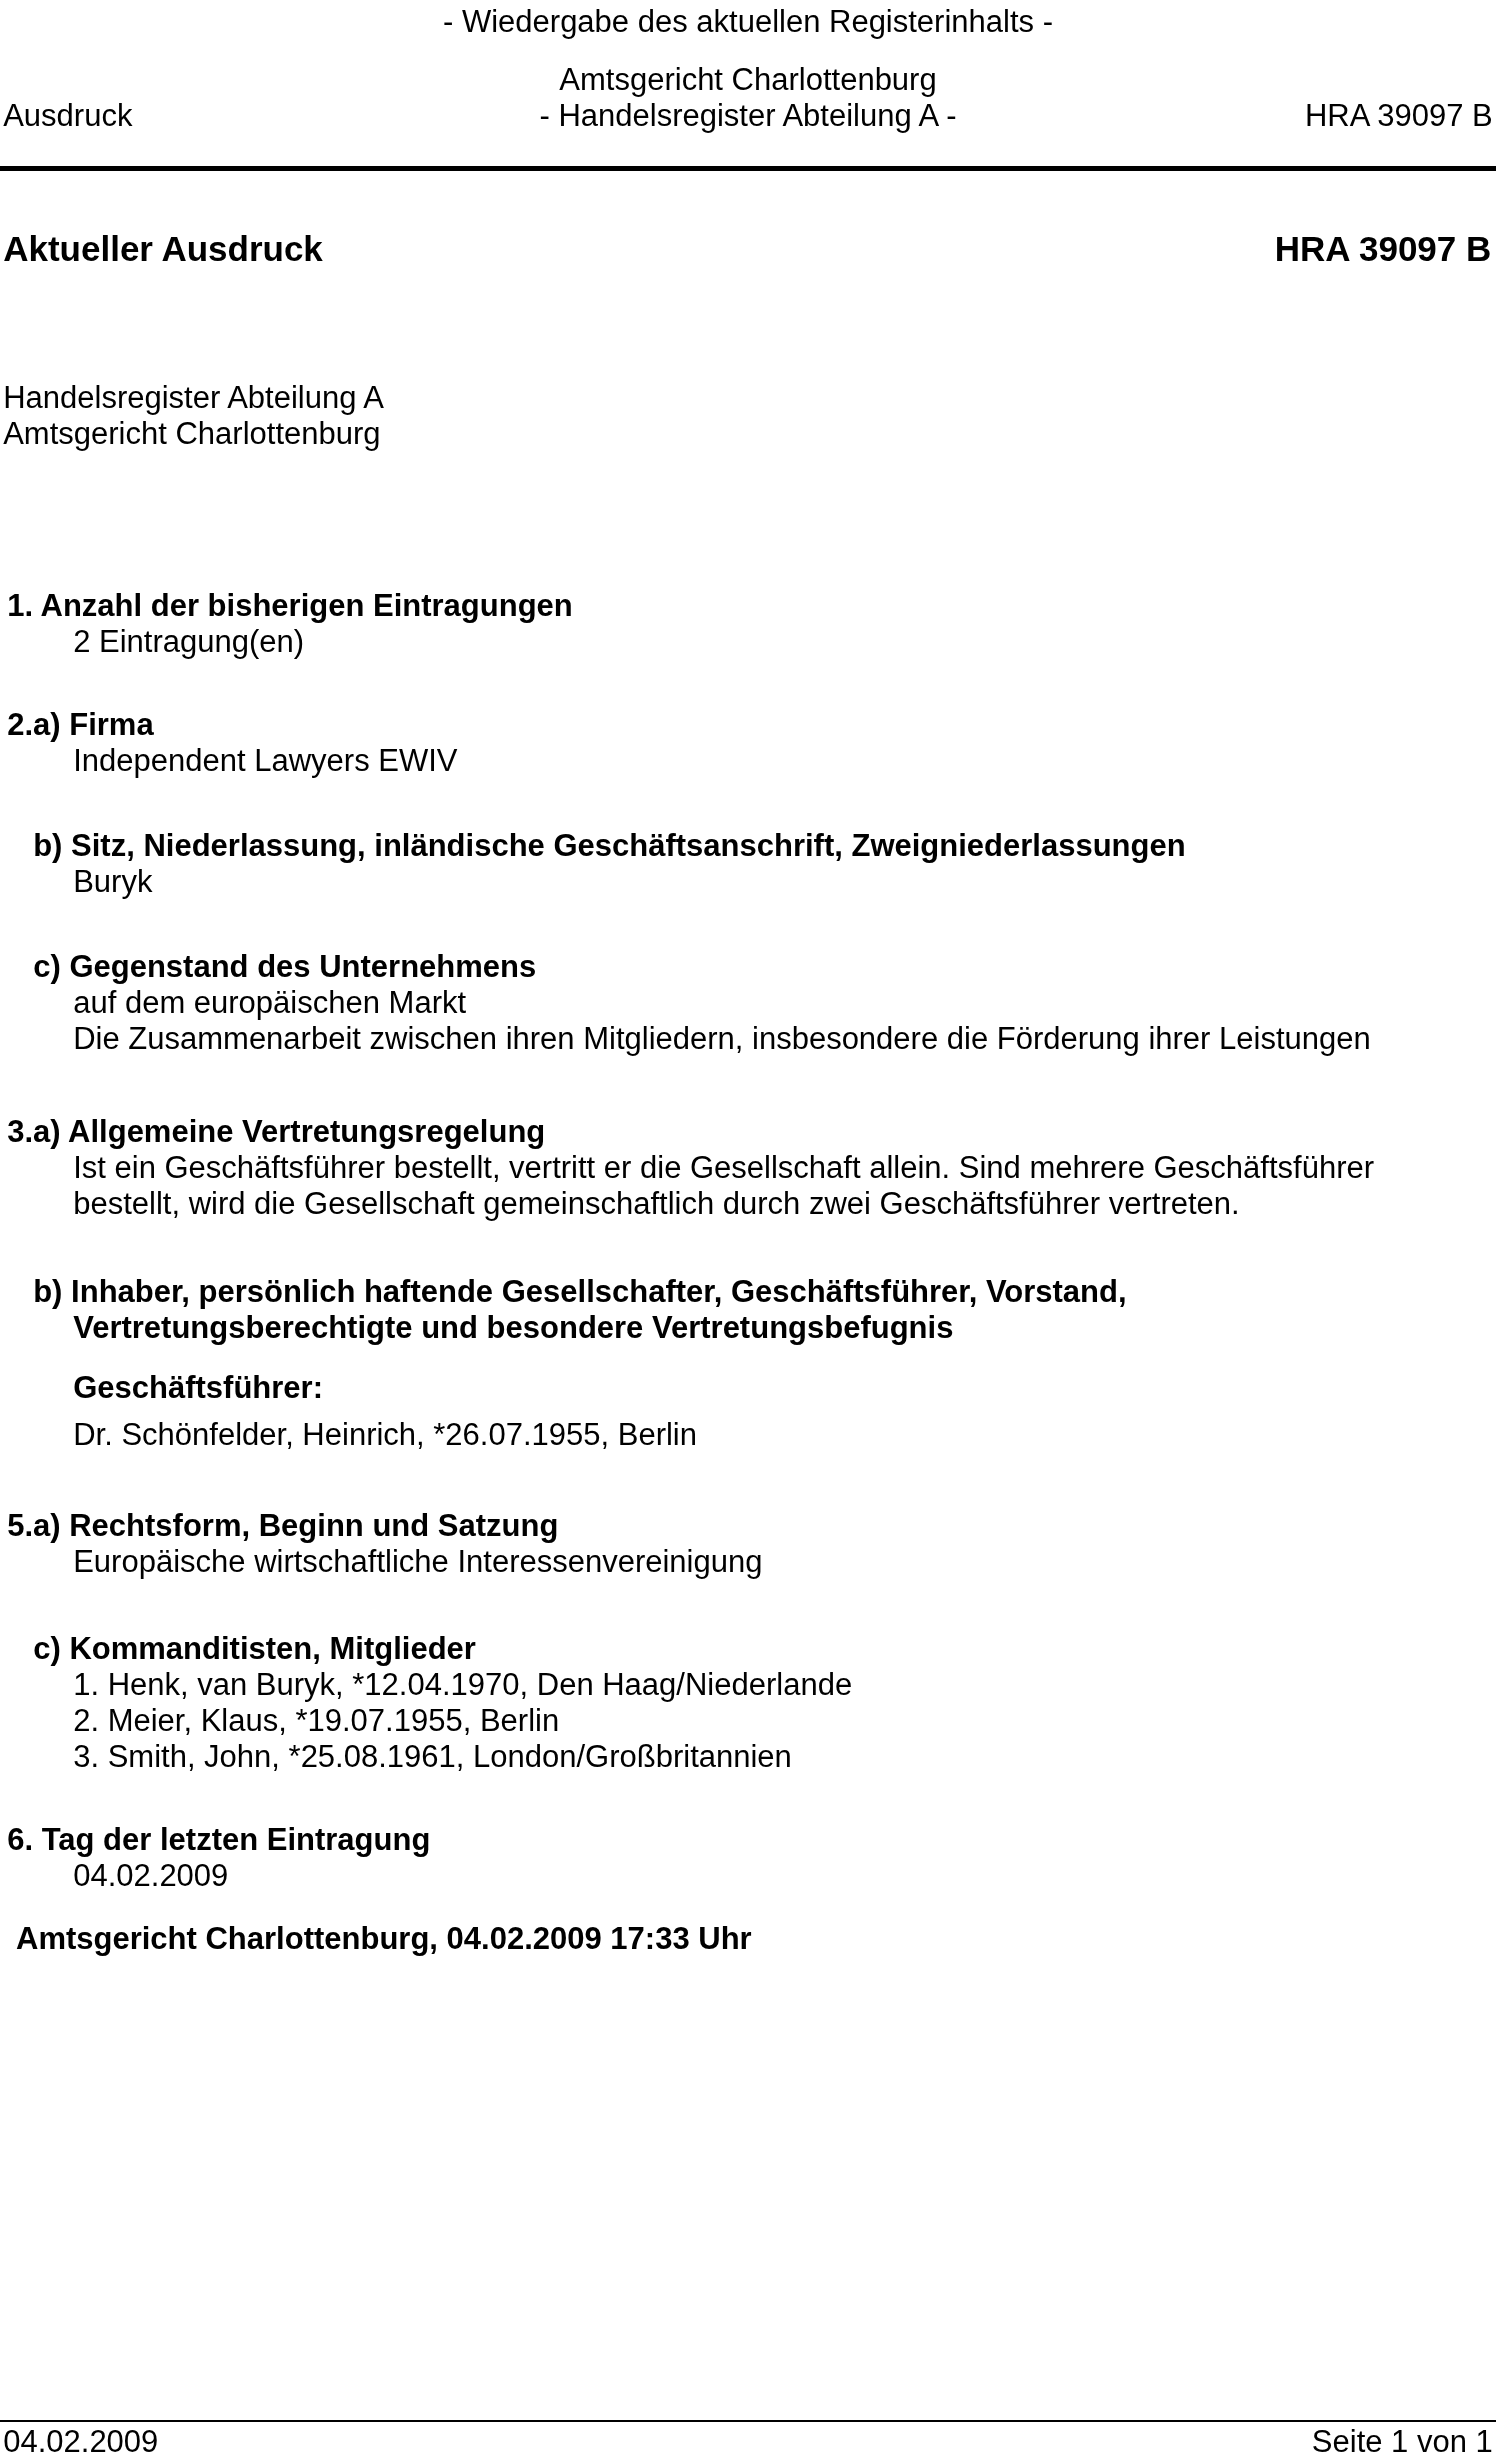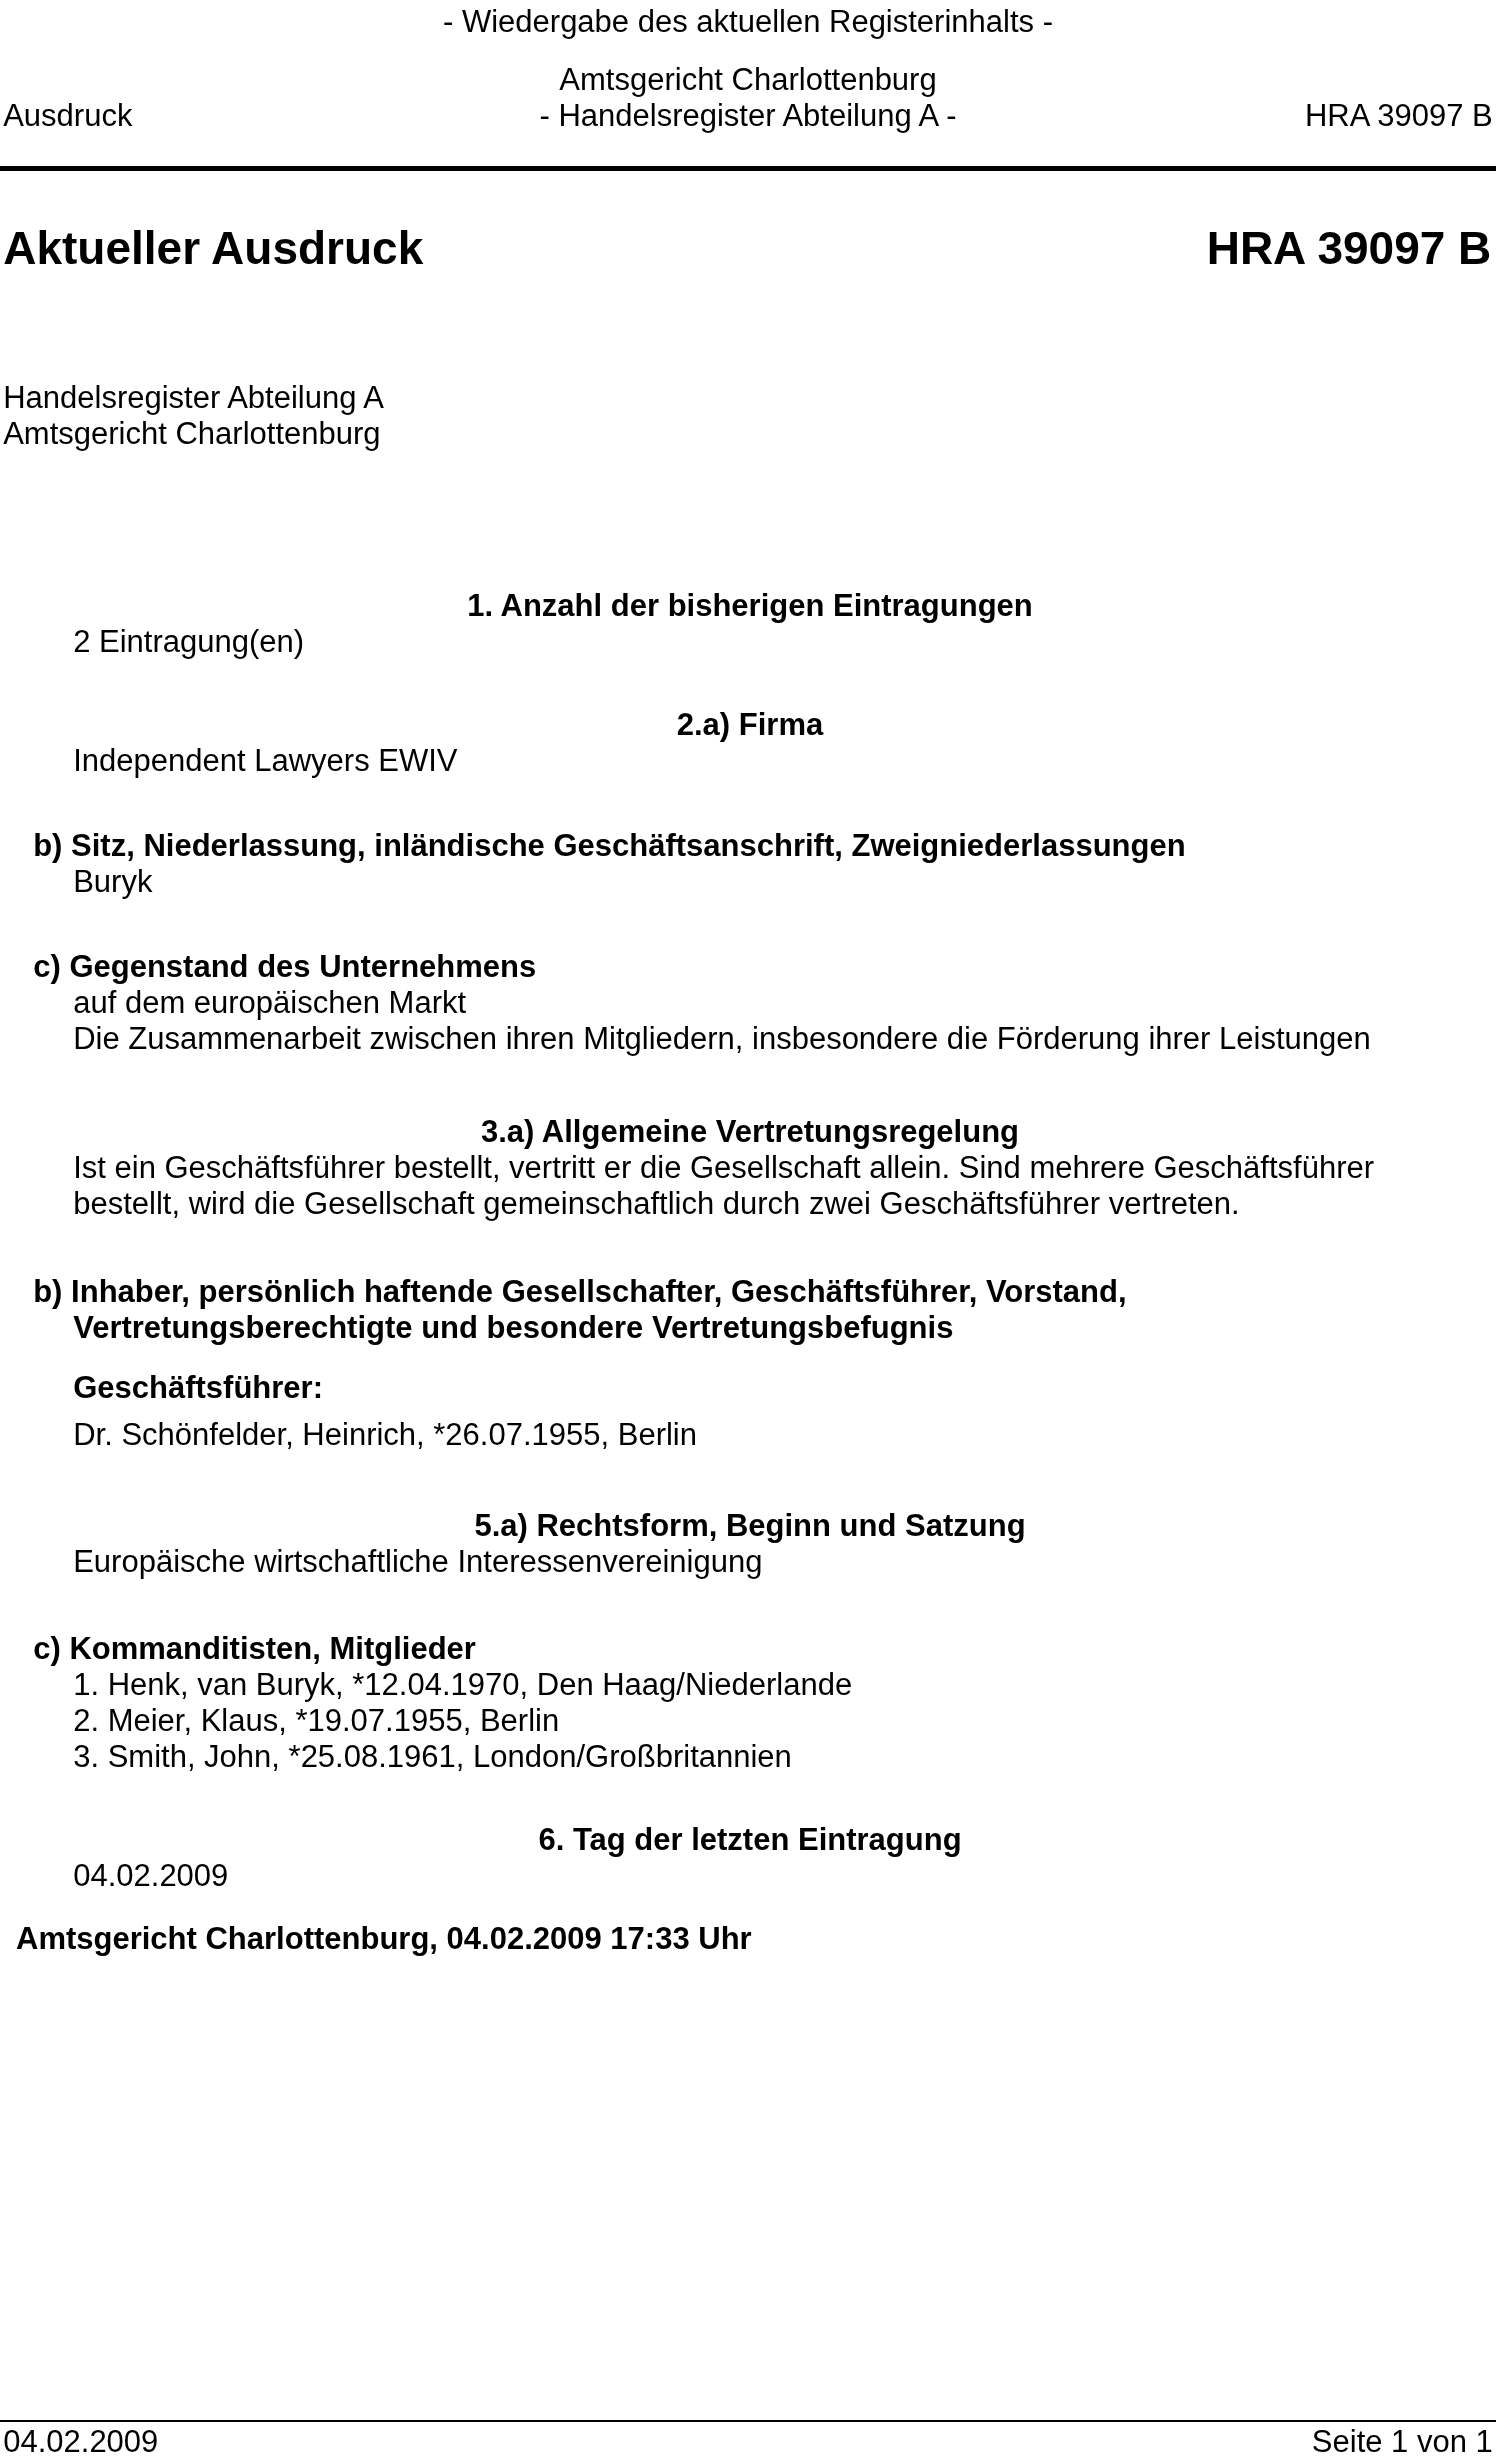--- a/index.html
+++ b/index.html
@@ -14,27 +14,27 @@
   .hdr-line1 { padding-top:4px; }
   .hdr-line2 { margin-top:22px; }
   .hdr-line3 { display:grid; grid-template-columns:1fr auto 1fr; padding:0 3.2px; }
   .hdr-line3 .left  { justify-self:start; }
   .hdr-line3 .mid   { justify-self:center; }
   .hdr-line3 .right { justify-self:end; }
   .rule-top { height:4.7px; background:#000; margin-top:32px; }
   .title-row {
     display:flex; justify-content:space-between; align-items:baseline;
     padding:0 4.7px 0 3.2px; margin-top:57px;
-    font-size:46px; line-height:41px; font-weight:bold;
+    font-size:35px; line-height:41px; font-weight:bold;
   }
   .subtitle { margin-top:111px; padding-left:3.2px; }
   .sections { padding:0 3.2px; }
   .sec { margin-top:47px; }
   .sec-head { padding-left:70px; font-weight:bold; white-space:nowrap; }
-  .ind-number { text-indent:-66px;text-align:center; }
+  .ind-number { text-indent:-66px; }
   .ind-letter { text-indent:-40px; }
   .head-cont { padding-left:70px; font-weight:bold; white-space:nowrap; }
   .content-line { padding-left:70px; white-space:nowrap; }
   .subheading { padding-left:70px; font-weight:bold; margin-top:24px; }
   .content-after-sub { margin-top:11px; }
   .issued { margin-top:27px; padding-left:16px; font-weight:bold; }
   .footer { position:absolute; top:2420px; left:0; right:0; }
   .footer-rule { height:2.4px; background:#000; }
   .footer-row { display:flex; justify-content:space-between; padding:1.6px 3.2px 0 3.2px; }
 </style>

